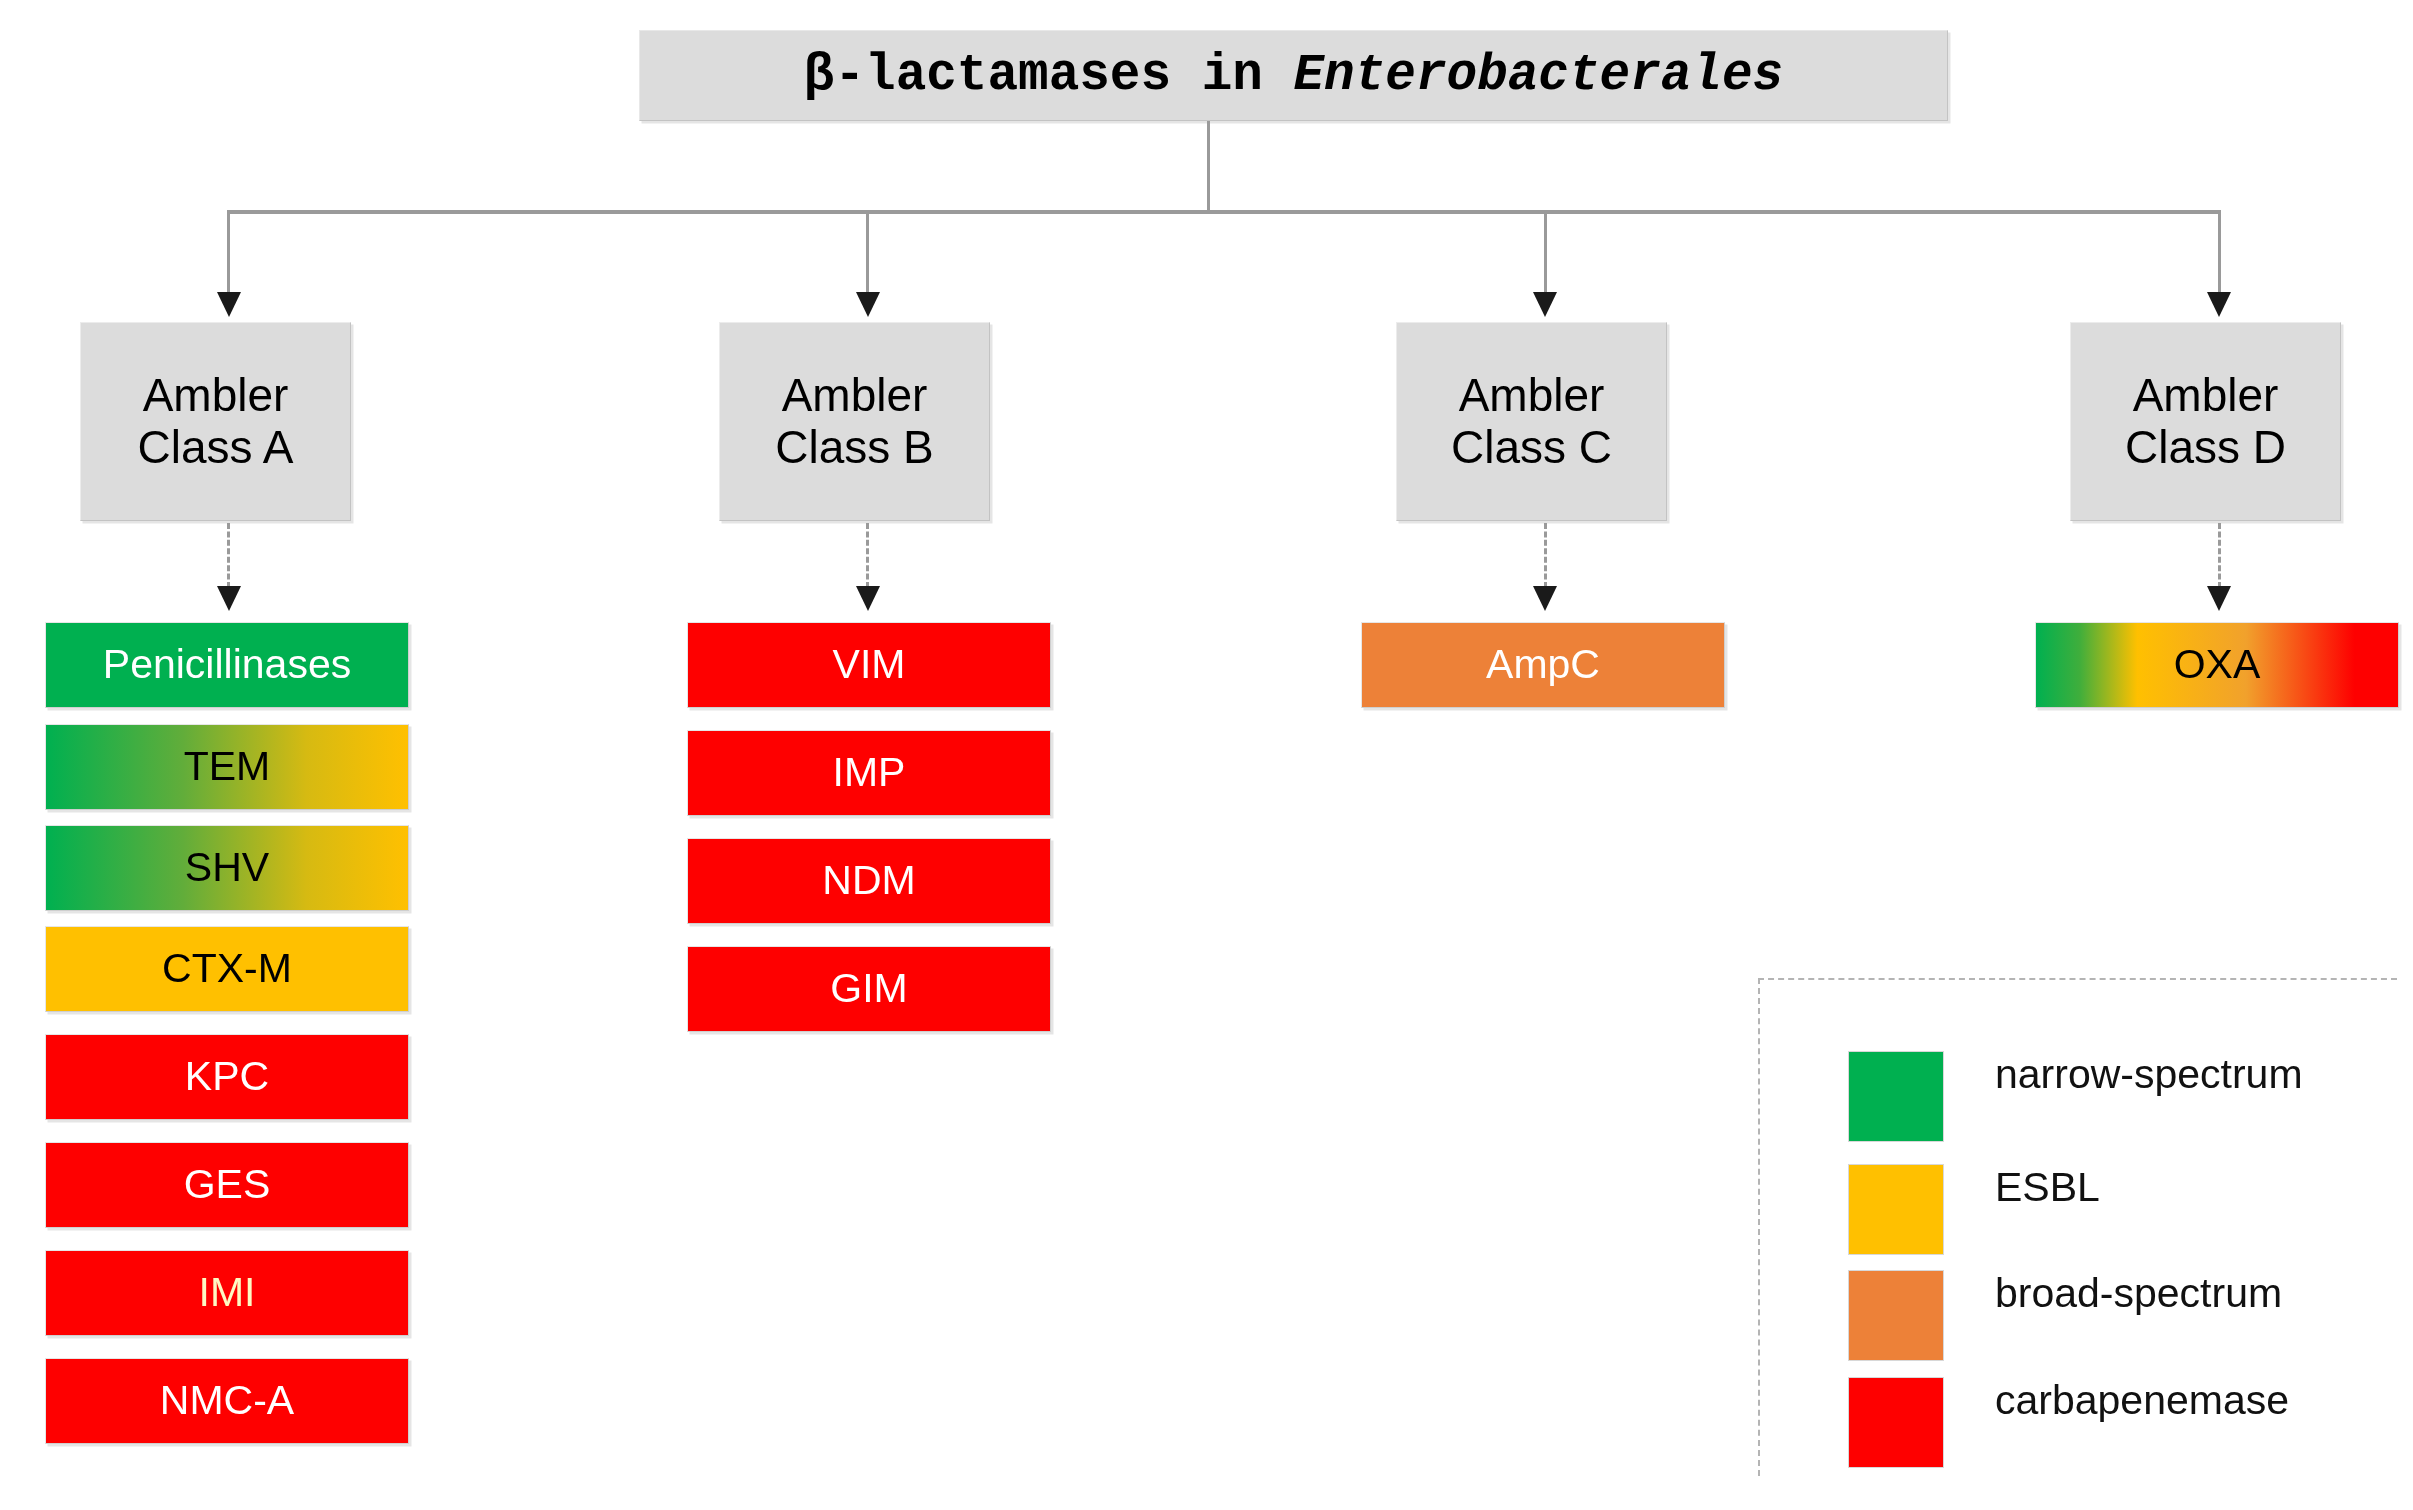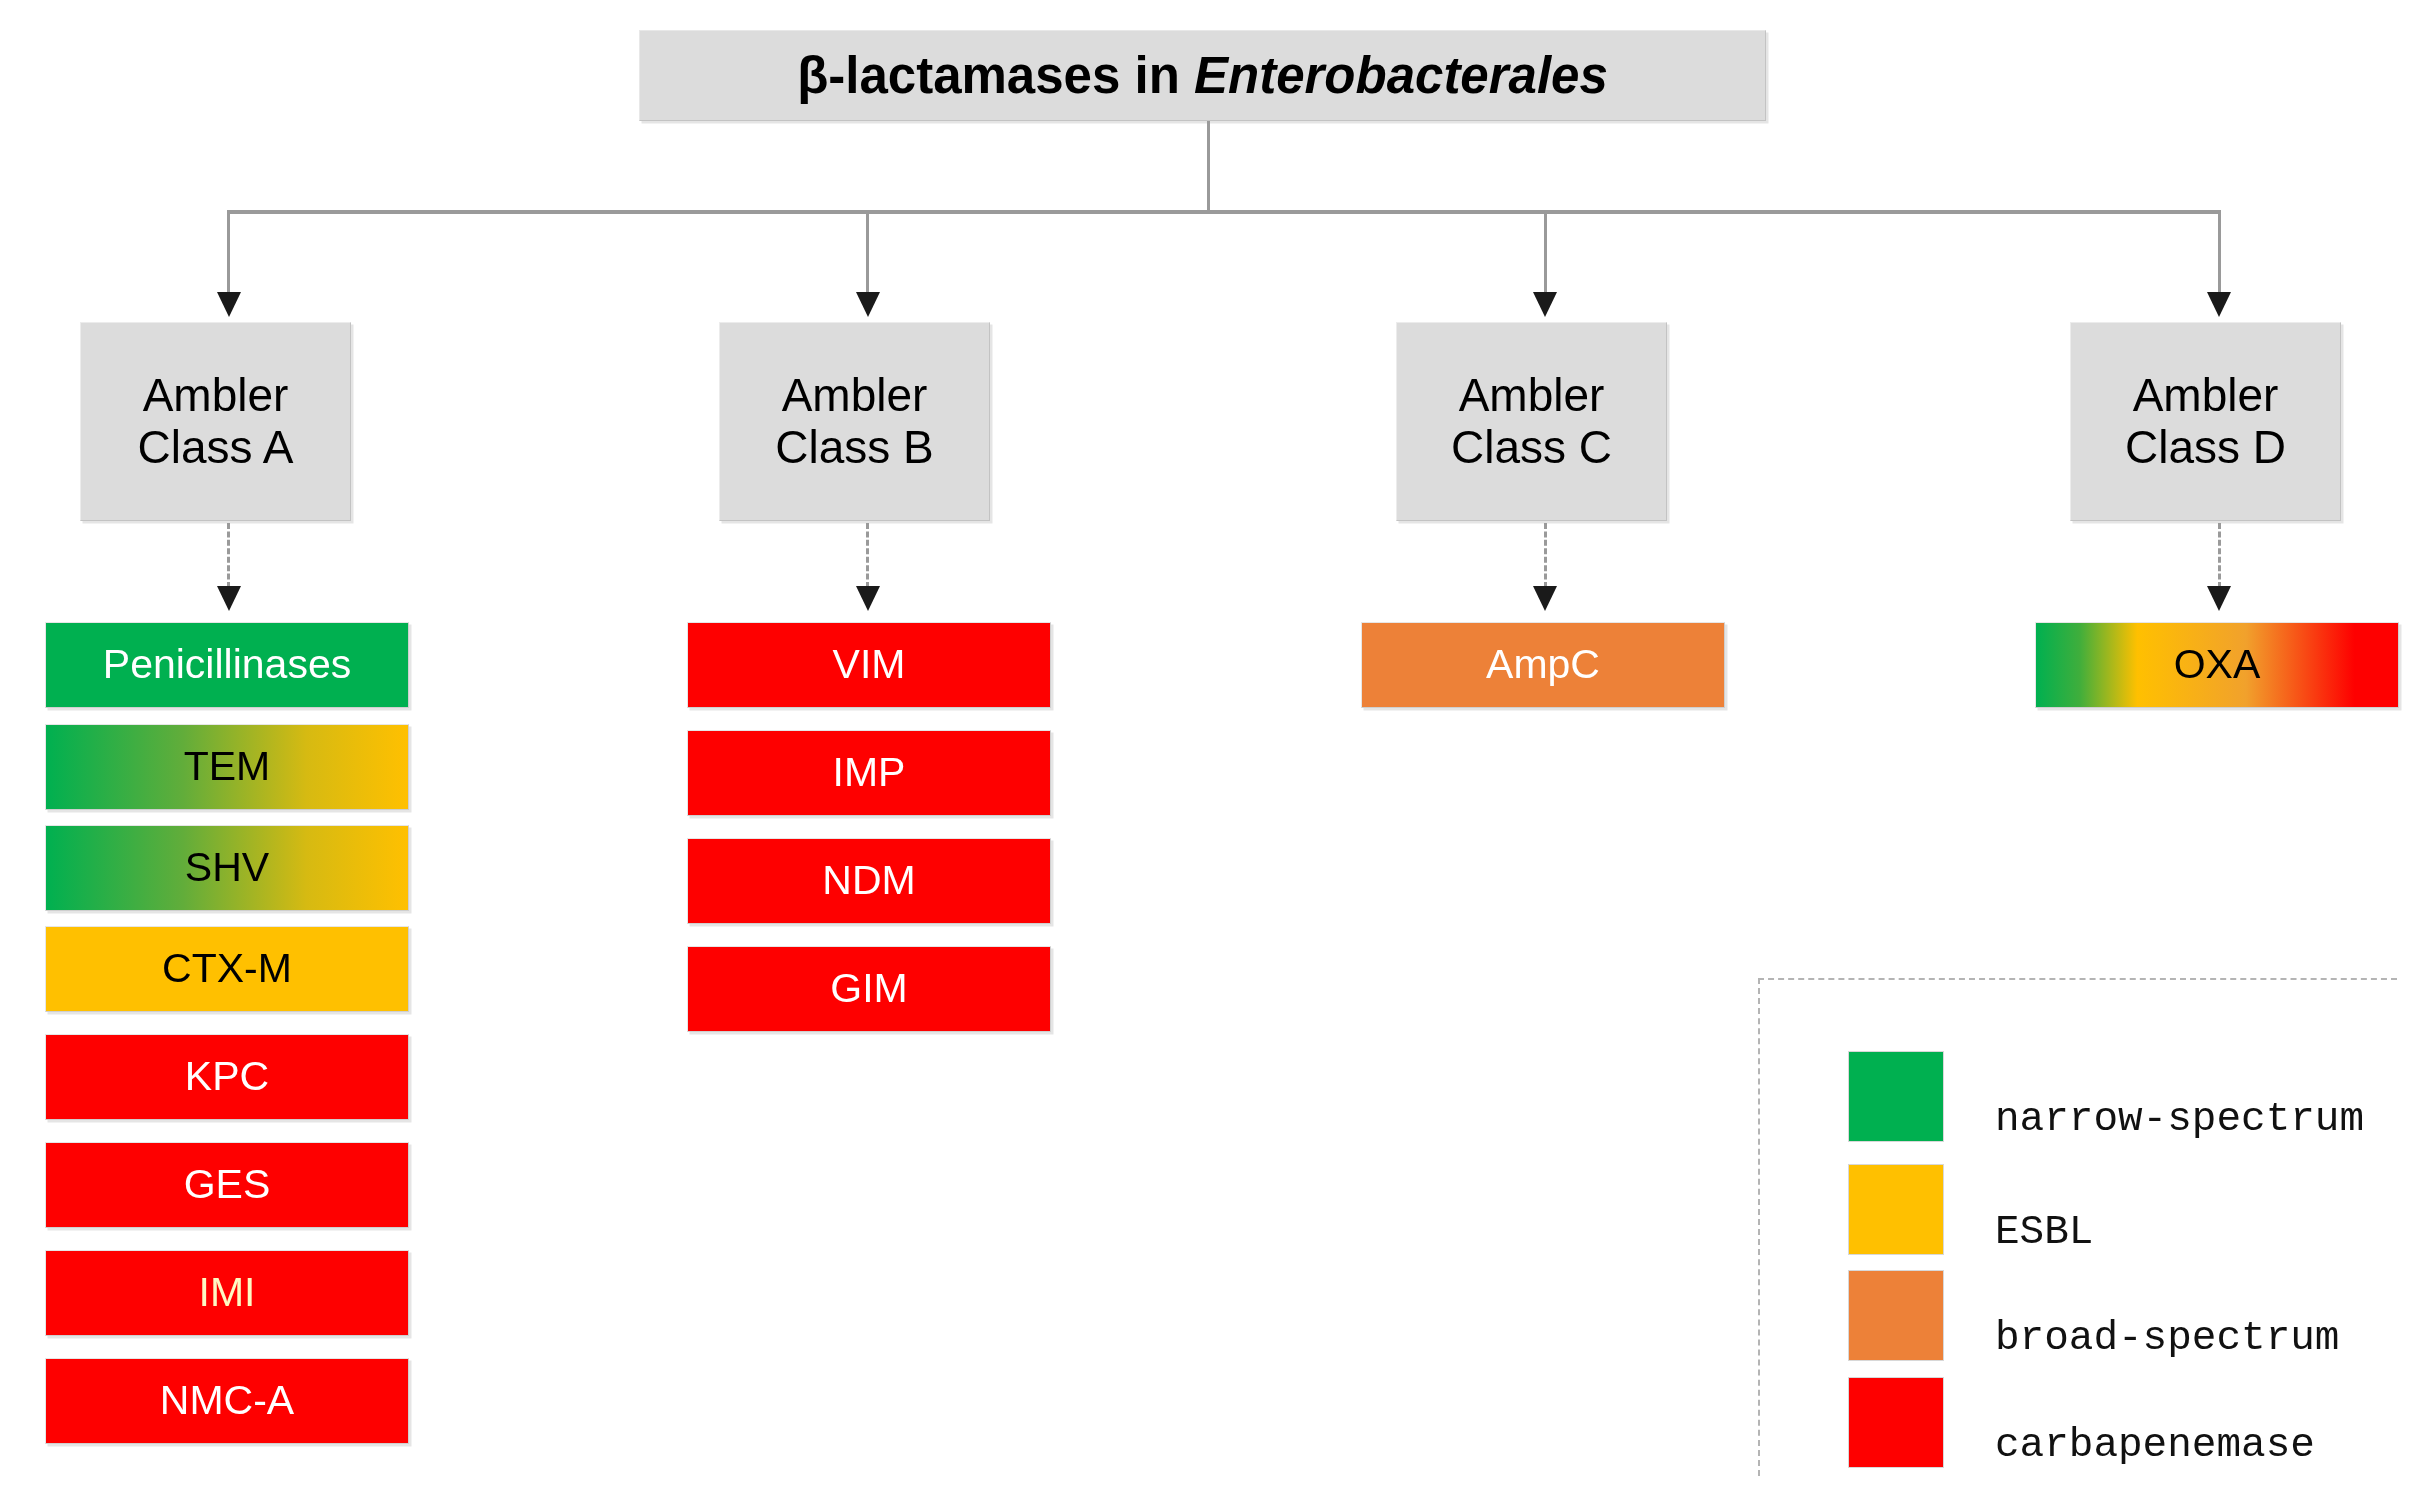--- a/index.html
+++ b/index.html
@@ -30,30 +30,31 @@
     align-items: center;
     justify-content: center;
     text-align: center;
     line-height: 1.12;
   }
 
   
   .title-box {
     left: 639px;
     top: 30px;
-    width: 1127px;
+    width: 1309px;
     height: 91px;
     background: #dcdcdc;
     border: 1.7px solid #c3c3c3;
     border-top-color: #e8e8e8;
     border-left-color: #e8e8e8;
     font-size: 51px;
     font-weight: bold;
     color: #000000;
     box-shadow: 2.5px 2.5px 0 rgba(0,0,0,0.10);
+    font-family: Liberation Mono, monospace;
   }
   .title-box .sp-italic { font-style: italic; }
 
   
   .class-box {
     top: 322px;
     width: 271px;
     height: 199px;
     background: #dcdcdc;
     border: 1.7px solid #c3c3c3;
@@ -106,23 +107,22 @@
     width: 639px;
     height: 498px;
     border: 2.5px dashed #b4b4b4;
     border-right: none;
     border-bottom: none;
     box-sizing: border-box;
   }
   .legend-row {
     position: absolute;
     display: flex;
-    align-items: flex-end;
+    align-items: flex-start;
     left: 88px;
-    font-family: Liberation Mono, monospace;
   }
   .legend-swatch {
     width: 96px;
     height: 91px;
     border: 1.7px solid #d8d8d8;
     box-sizing: border-box;
     flex: 0 0 auto;
   }
   .legend-label {
     font-size: 41px;

